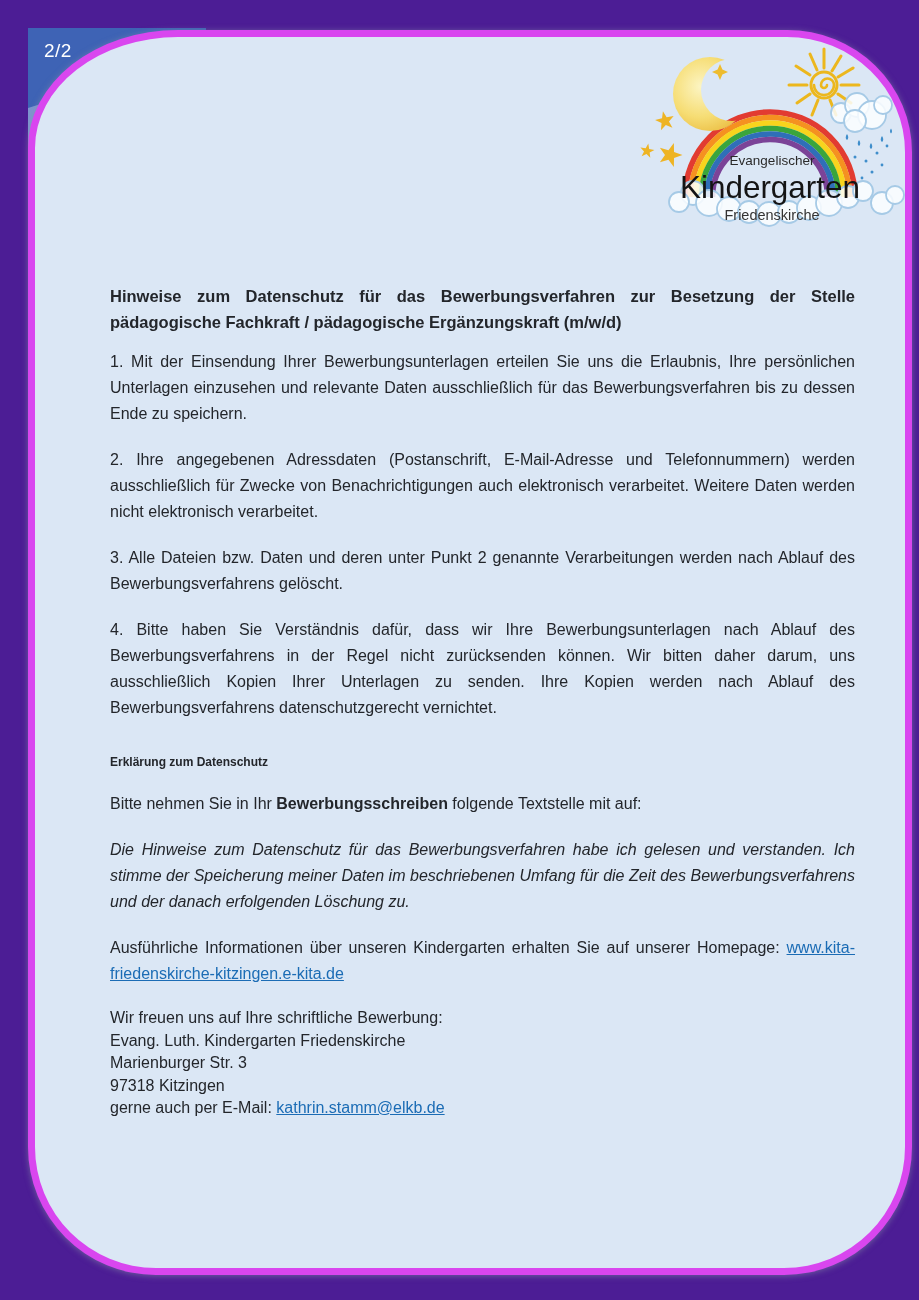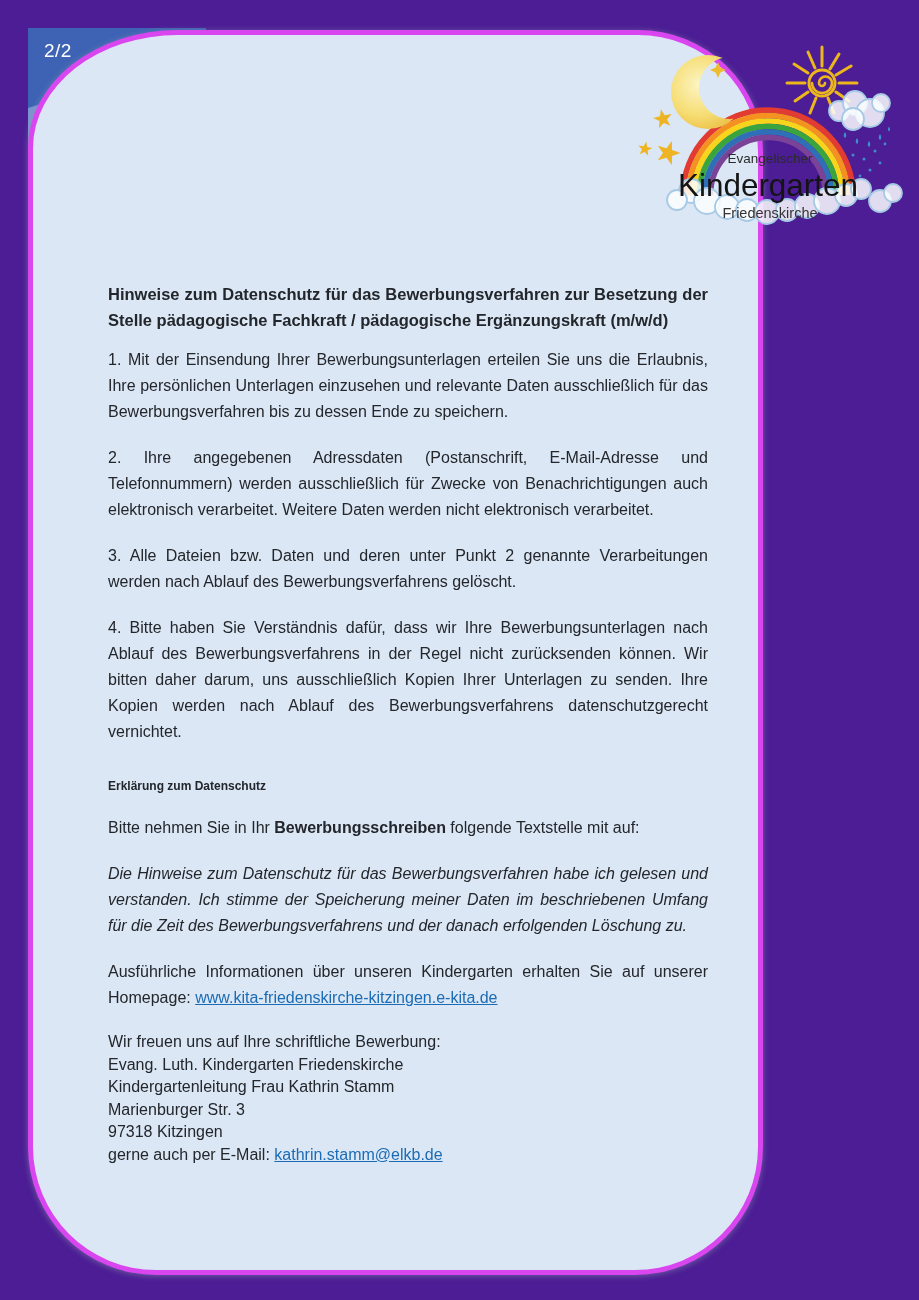--- a/index.html
+++ b/index.html
@@ -6,22 +6,22 @@
   body{font-family:"Liberation Sans","DejaVu Sans",sans-serif;color:#23262b;}
   .page{position:relative;width:919px;height:1300px;background:#4c1d95;overflow:hidden;}
 
   
   .corner-dark{position:absolute;left:28px;top:28px;width:178px;height:122px;background:#3e63b5;}
   .corner-light{position:absolute;left:28px;top:90px;width:54px;height:64px;background:#7d94cf;
                 clip-path:polygon(0% 28%,100% 2%,0% 100%);}
   .page-indicator{position:absolute;left:44px;top:40px;color:#ffffff;font-size:19px;letter-spacing:.5px;z-index:3;}
 
   
-  .card{position:absolute;left:28px;top:30px;width:735px;height:1245px;
-        background:#dbe7f5;border:5px solid #d946ef;box-sizing:border-box;
+  .card{position:absolute;left:28px;top:30px;width:884px;height:1245px;
+        background:#dbe7f5;border:7px solid #d946ef;box-sizing:border-box;
         border-radius:150px 125px 128px 128px / 118px 122px 128px 128px;
         box-shadow:0 1px 6px rgba(140,152,170,.55);z-index:2;}
 
   .logo{position:absolute;left:600px;top:8px;width:270px;height:190px;}
 
   .content{position:relative;padding:246px 50px 0 75px;box-sizing:border-box;width:100%;}
   .content p,.content h1,.content h2{margin:0 0 20px 0;font-size:16px;line-height:26px;text-align:justify;}
   h1.doc-title{font-size:16.5px;font-weight:bold;margin-bottom:14px;}
   h2.section-heading{font-size:12px;font-weight:bold;margin:28px 0 16px 0;text-align:left;}
   .intro-line{margin-bottom:16px;text-align:left;}
@@ -150,21 +150,20 @@
 
       <p class="intro-line"><span>Bitte nehmen Sie in Ihr </span><strong>Bewerbungsschreiben</strong><span> folgende Textstelle mit auf:</span></p>
 
       <p class="statement">Die Hinweise zum Datenschutz für das Bewerbungsverfahren habe ich gelesen und verstanden. Ich stimme der Speicherung meiner Daten im beschriebenen Umfang für die Zeit des Bewerbungsverfahrens und der danach erfolgenden Löschung zu.</p>
 
       <p class="homepage-par"><span>Ausführliche Informationen über unseren Kindergarten erhalten Sie auf unserer Homepage: </span><a href="#">www.kita-friedenskirche-kitzingen.e-kita.de</a></p>
 
       <div class="contact">
         <div class="contact-heading">Wir freuen uns auf Ihre schriftliche Bewerbung:</div>
         <div>Evang. Luth. Kindergarten Friedenskirche</div>
-        <div>Kindergartenleitung Frau Kathrin Stamm</div>
         <div>Marienburger Str. 3</div>
         <div>97318 Kitzingen</div>
         <div><span>gerne auch per E-Mail: </span><a href="#">kathrin.stamm@elkb.de</a></div>
       </div>
 
     </div>
   </div>
 </div>
 
 </body></html>

